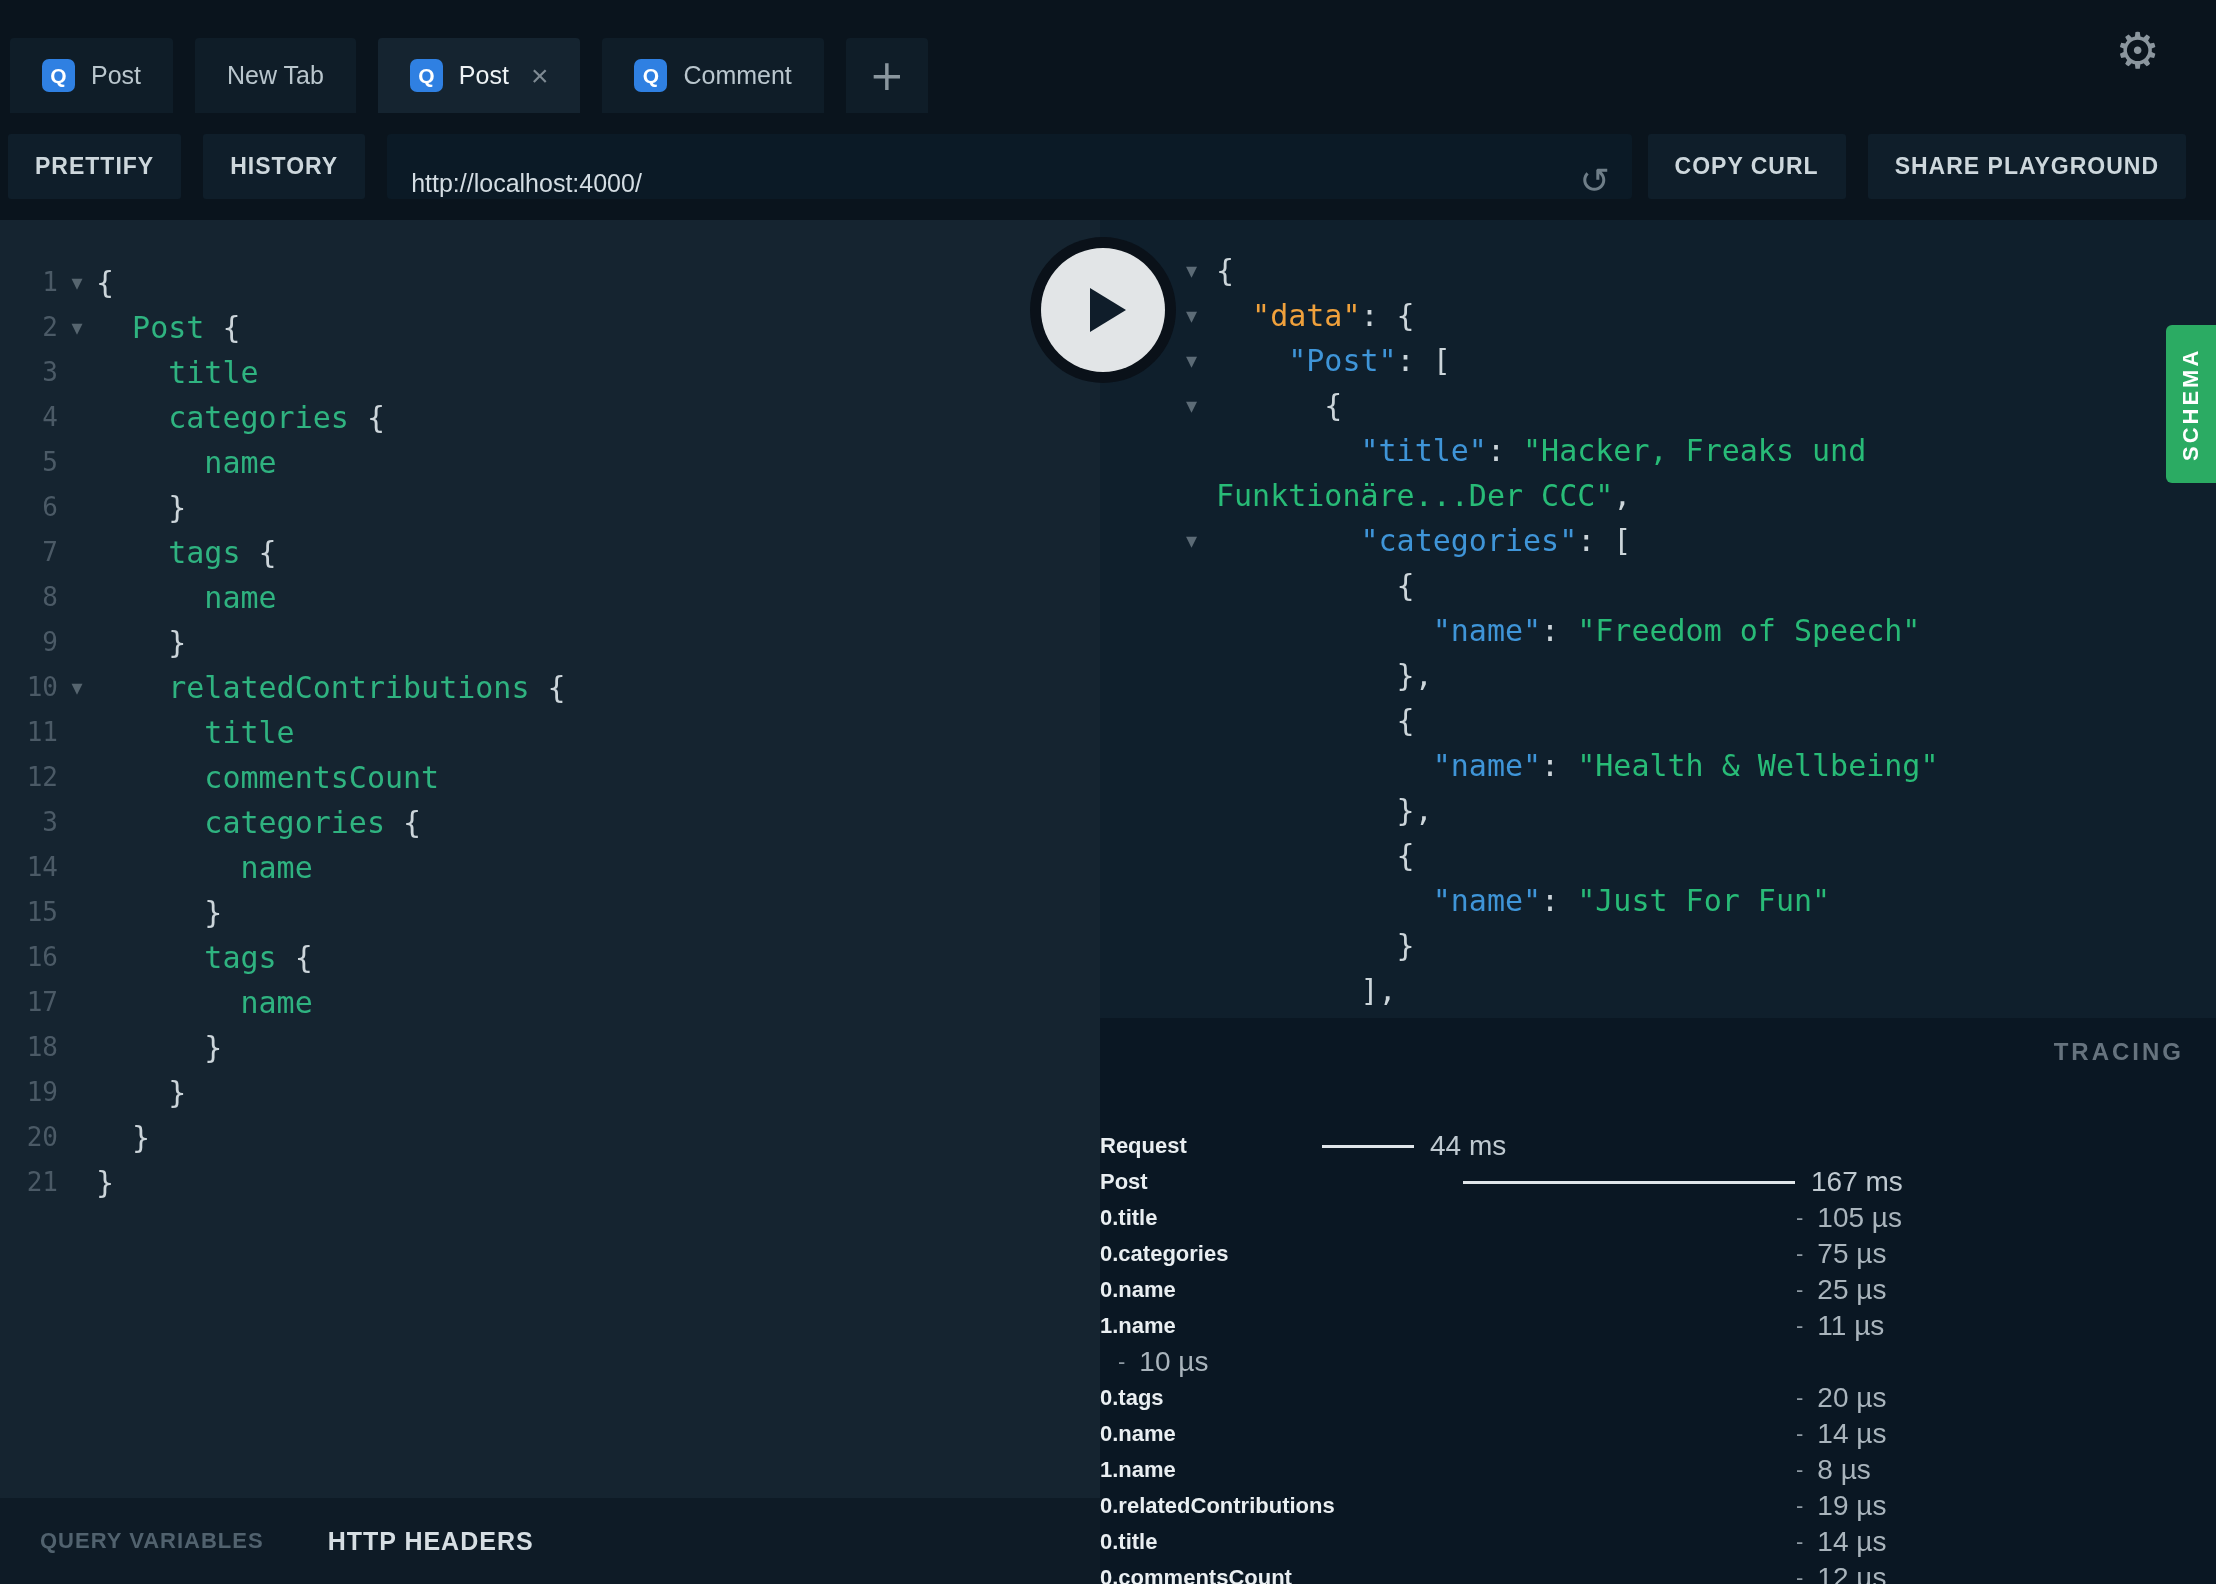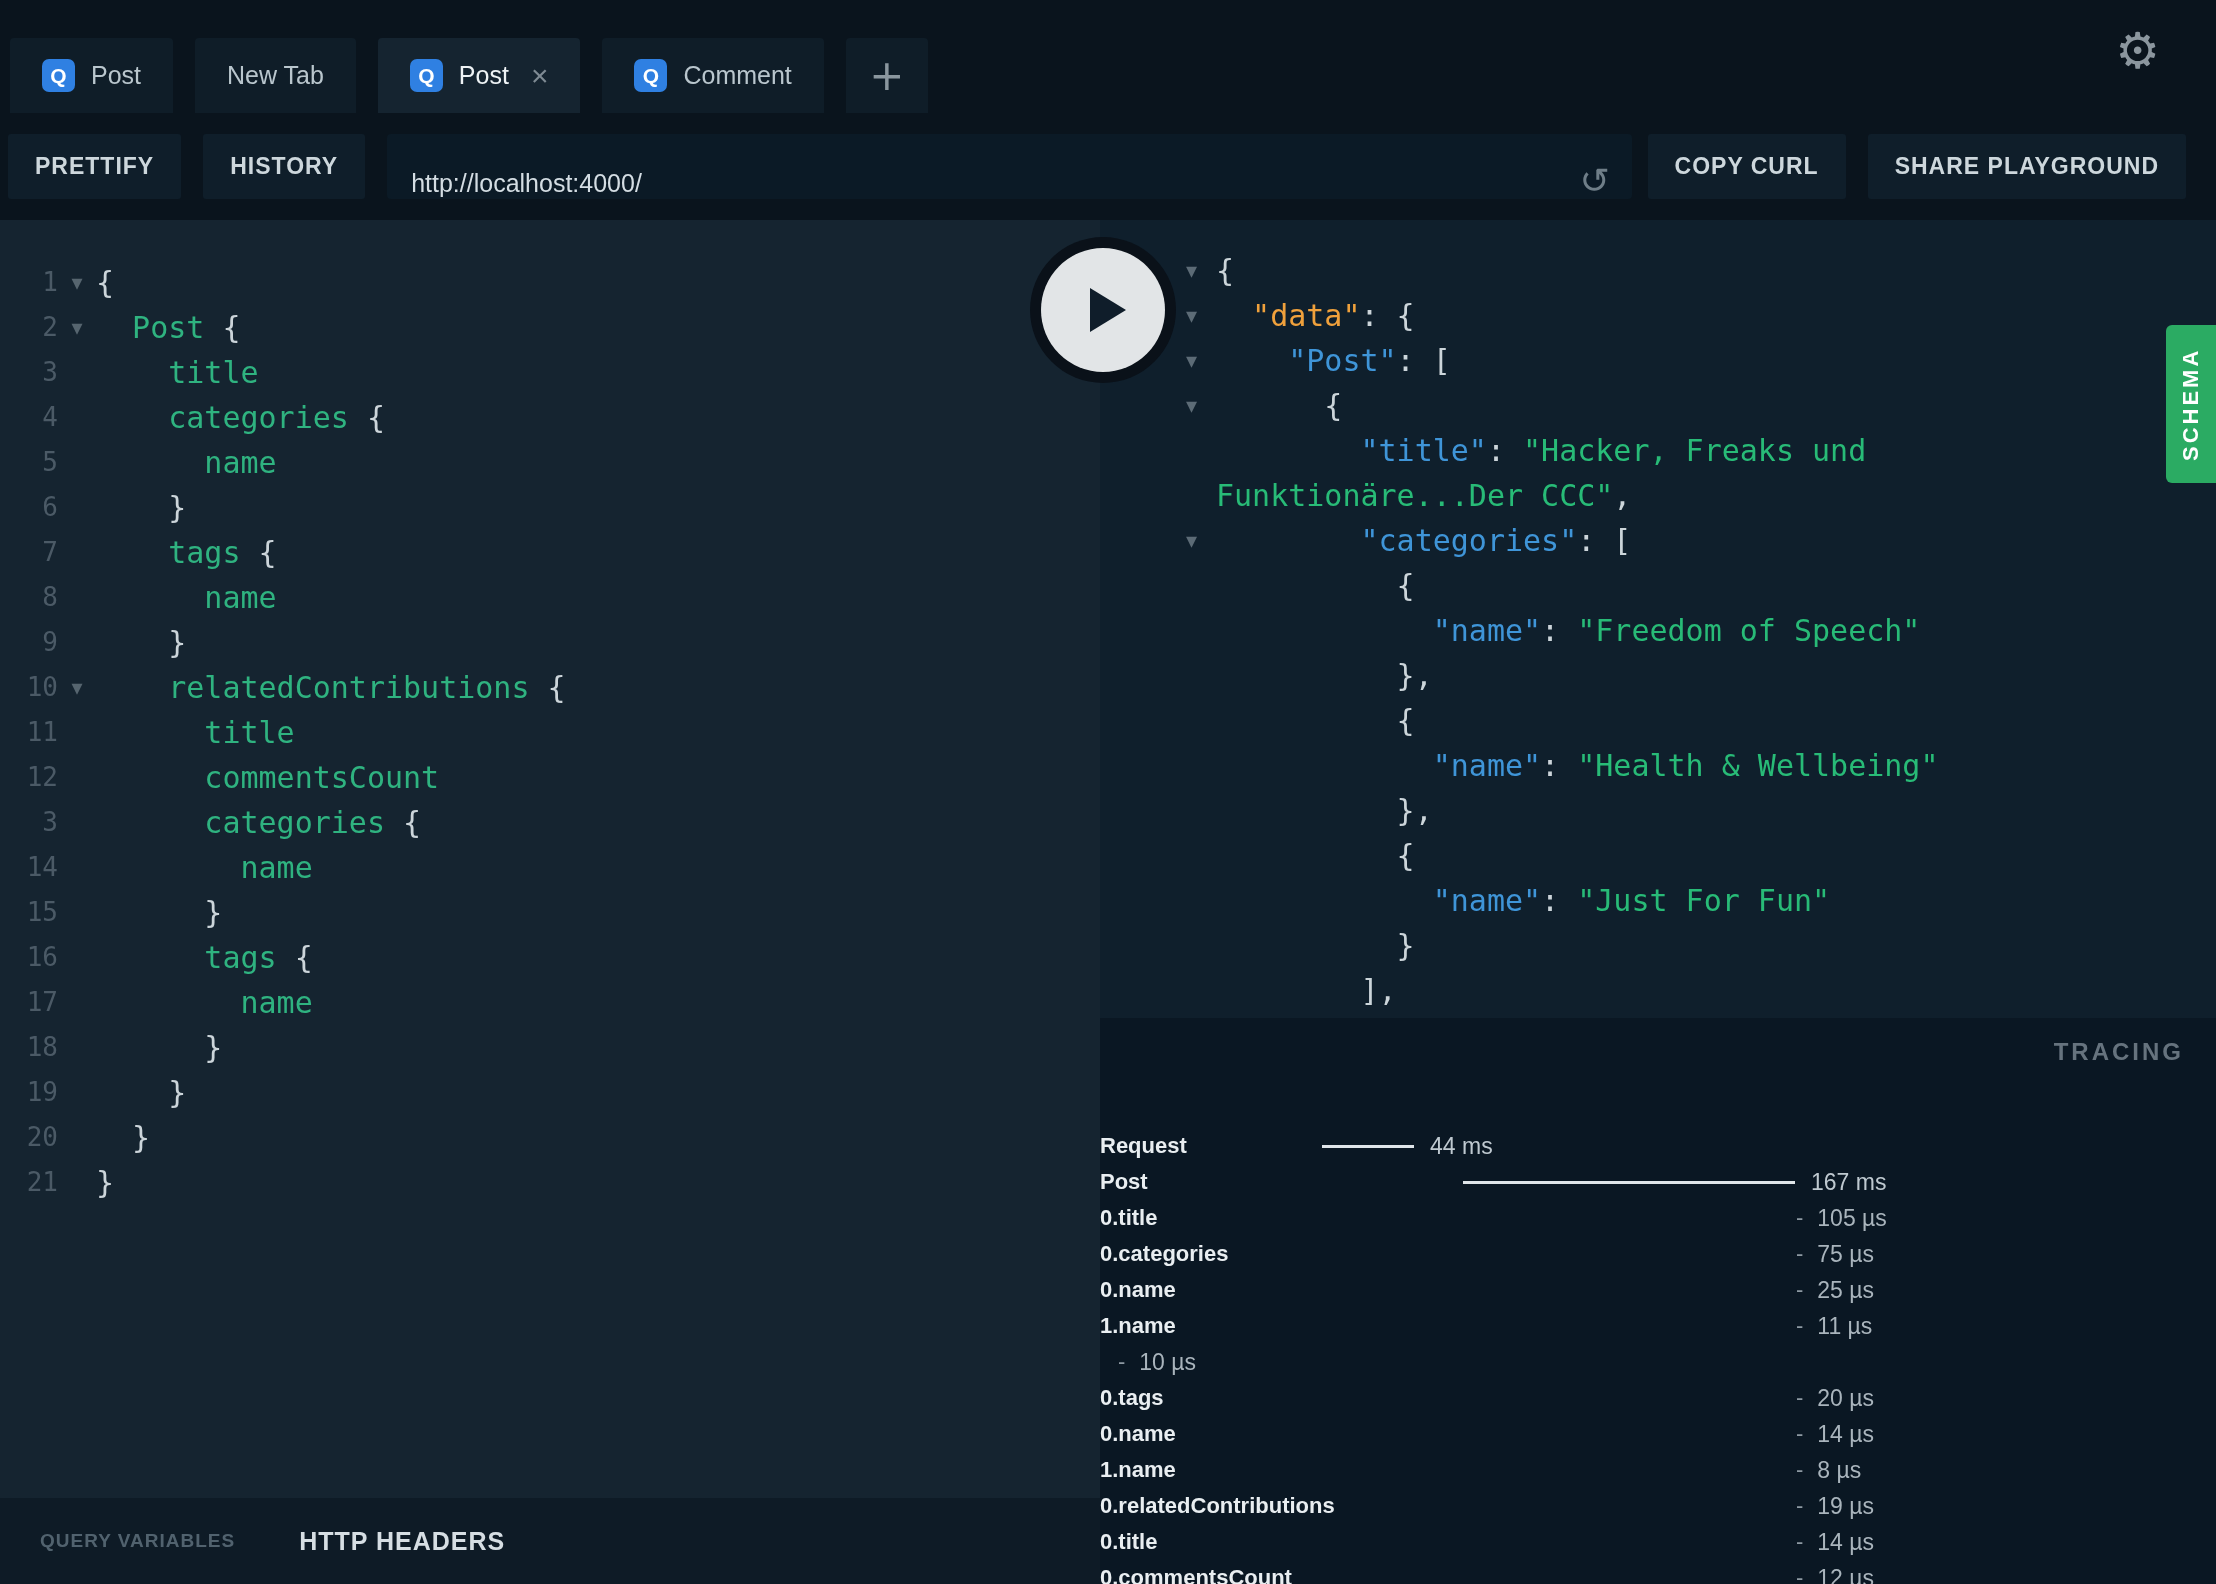--- a/index.html
+++ b/index.html
@@ -40,38 +40,38 @@
   .code-line{display:flex;height:45px;line-height:45px;font-family:"DejaVu Sans Mono",monospace;font-size:30px;}
   .gut-num{width:58px;text-align:right;color:#4b5a66;font-size:26px;flex:none;}
   .gut-fold{width:38px;text-align:center;color:#56656f;font-size:22px;flex:none;cursor:pointer;
             font-family:"DejaVu Sans",sans-serif;}
   .line-content{white-space:pre;}
   .tok-f{color:#2fb380;} .tok-p{color:#ccd5da;}
   .tok-k{color:#3f95d8;} .tok-o{color:#f0a13c;} .tok-s{color:#28bb77;}
 
   .bottom-bar{height:86px;flex:none;background:#0e1b26;display:flex;align-items:center;
               padding-left:40px;gap:64px;}
-  .qv-label{color:#51626e;font-size:19px;font-weight:bold;letter-spacing:1px;cursor:pointer;}
+  .qv-label{color:#51626e;font-size:22px;font-weight:bold;letter-spacing:1px;cursor:pointer;}
   .hh-label{color:#d6dee3;font-size:25px;font-weight:bold;letter-spacing:1px;cursor:pointer;}
 
   .right-pane{flex:1;background:#0f1f2c;display:flex;flex-direction:column;}
   .response{height:770px;flex:none;padding-top:28px;overflow:hidden;}
   .resp-line{display:flex;height:45px;line-height:45px;font-family:"DejaVu Sans Mono",monospace;
              font-size:30px;padding-left:86px;}
   .resp-fold{width:30px;flex:none;color:#5c6b76;font-size:22px;font-family:"DejaVu Sans",sans-serif;cursor:pointer;}
 
   .tracing{flex:1;background:#0a1723;position:relative;overflow:hidden;}
   .tracing-title{position:absolute;top:20px;right:32px;color:#66737e;font-size:24px;
                  font-weight:bold;letter-spacing:3px;}
   .trace-rows{position:absolute;top:110px;left:0;right:0;}
   .trace-row{height:36px;display:flex;align-items:center;font-size:22px;}
   .t-label{text-align:left;color:#e9eef1;font-weight:bold;flex:none;white-space:nowrap;}
   .t-bar{height:3px;background:#dfe5e9;flex:none;}
   .t-dash{color:#8d99a2;margin:0 14px 0 18px;}
-  .t-value{color:#a9b4bc;font-size:23px;white-space:nowrap;}
+  .t-value{color:#a9b4bc;font-size:28px;white-space:nowrap;}
   .t-ms{color:#bfc9d0;margin-left:16px;}
 
   
   .play-btn{position:absolute;left:1041px;top:248px;width:124px;height:124px;border-radius:50%;
             background:#e2e5e7;box-shadow:0 0 0 11px #0a1119;display:flex;align-items:center;
             justify-content:center;cursor:pointer;z-index:5;}
   .play-tri{width:0;height:0;border-left:36px solid #0f1d2a;border-top:22px solid transparent;
             border-bottom:22px solid transparent;margin-left:10px;}
   .schema-tab{position:absolute;right:0;top:325px;width:50px;height:158px;background:#2bab63;
               color:#ffffff;display:flex;align-items:center;justify-content:center;

